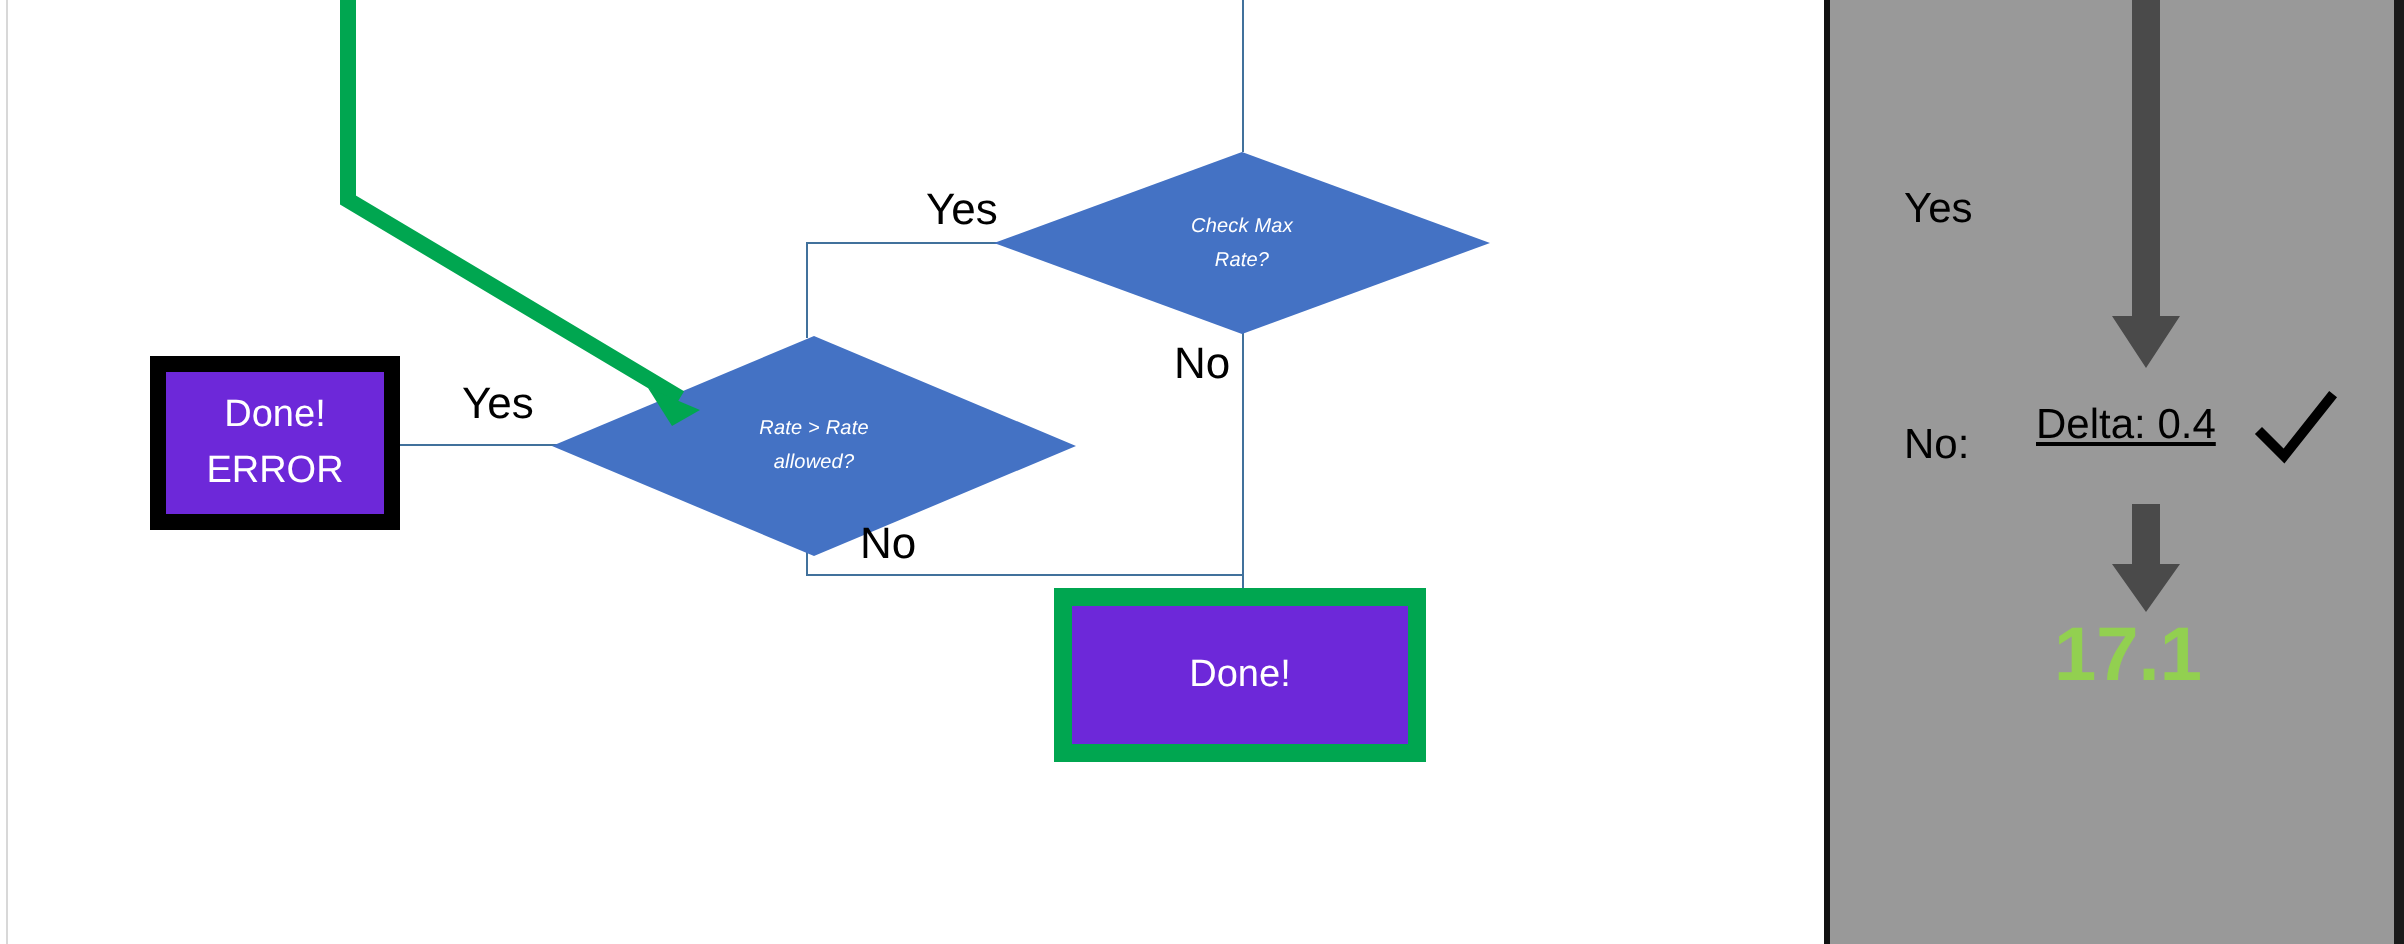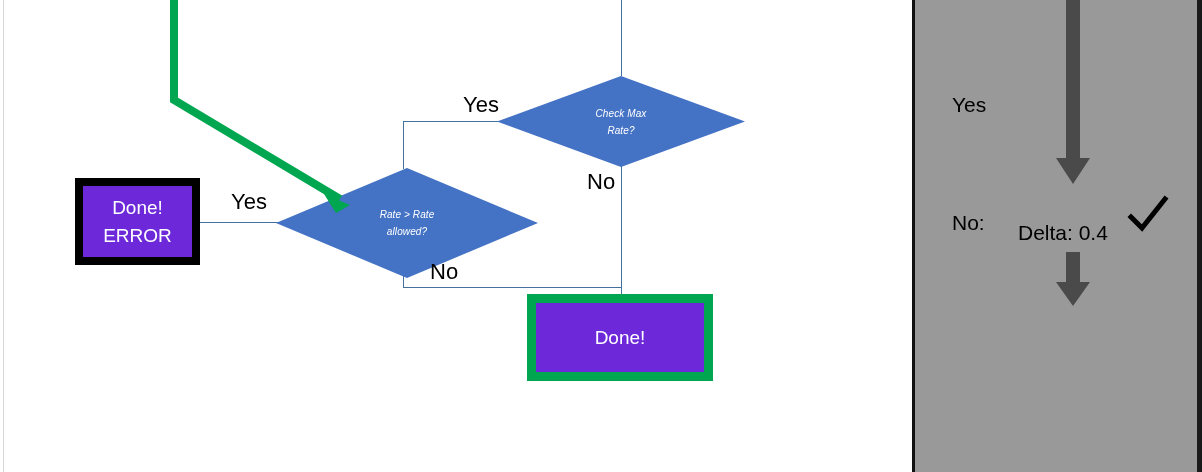--- a/index.html
+++ b/index.html
@@ -176,26 +176,27 @@
   <div id="gray-panel">
 
     <span class="panel-text" style="left:37px; top:93px;">Yes</span>
 
     <svg class="panel-arrow" style="left:138px; top:-2px;" width="40" height="188" viewBox="0 0 40 188">
       <polygon points="13,0 27,0 27,160 37,160 20,186 3,160 13,160" fill="#4a4a4a"></polygon>
     </svg>
 
     <span class="panel-text" style="left:37px; top:211px;">No:</span>
 
-    <span class="panel-text" style="left:103px; top:221px;">Delta: 0.4</span>
+    <span class="panel-text" style="left:103px; top:201px;text-decoration:underline;">Delta: 0.4</span>
 
     <svg id="panel-check" style="left:212px; top:195px;" width="42" height="42" viewBox="0 0 42 42">
       <polyline points="4,22 15,33 38,4" fill="none" stroke="#000000" stroke-width="5" stroke-linecap="square" stroke-linejoin="miter"></polyline>
     </svg>
 
     <svg class="panel-arrow" style="left:138px; top:252px;" width="40" height="56" viewBox="0 0 40 56">
       <polygon points="13,0 27,0 27,30 37,30 20,54 3,30 13,30" fill="#4a4a4a"></polygon>
     </svg>
 
+    <span id="panel-value" style="left:112px; top:307px;">17.1</span>
 
   </div>
 
 </div>
 
 </body></html>

